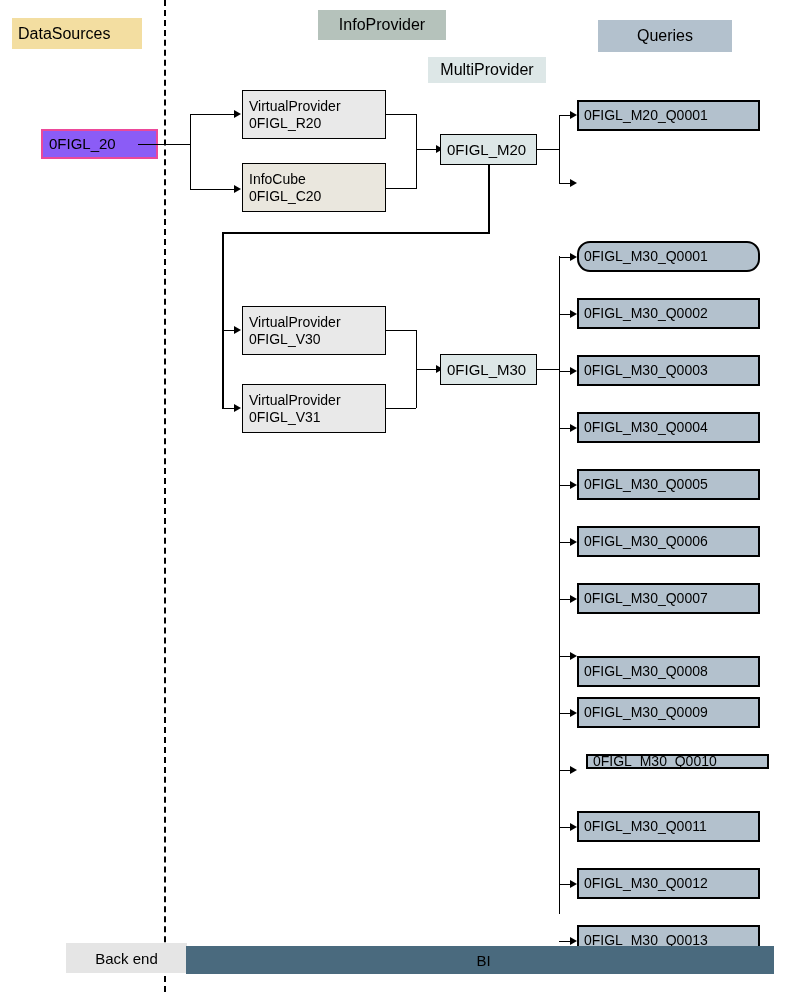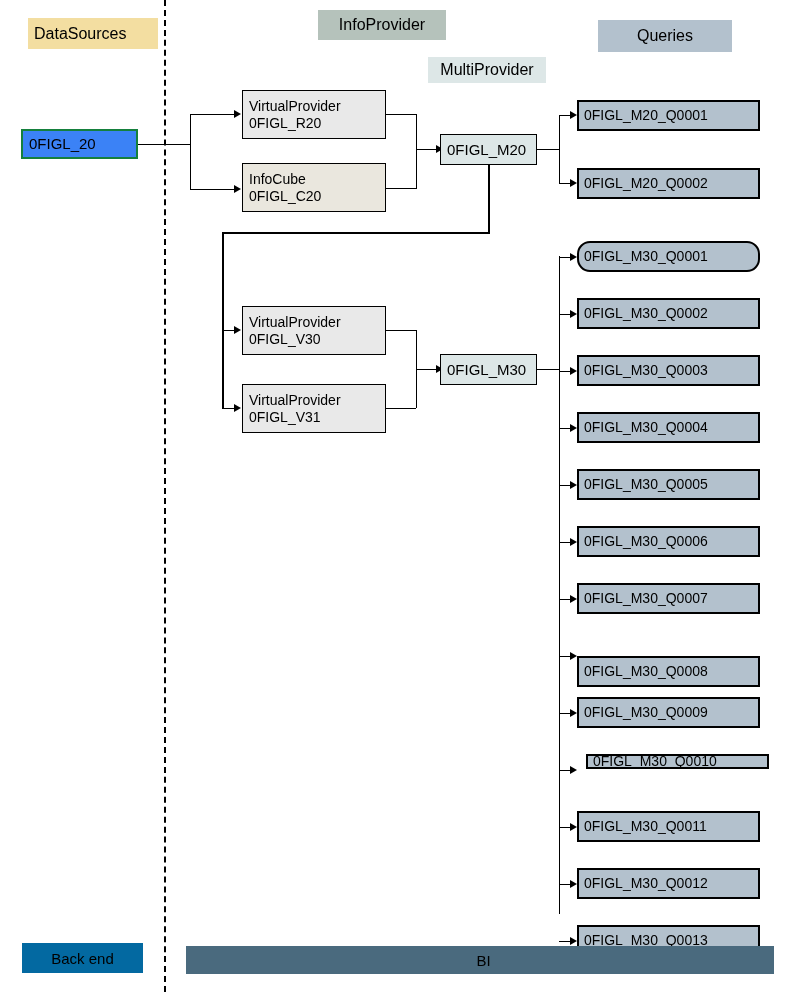--- a/index.html
+++ b/index.html
@@ -42,44 +42,45 @@
     font-size: 14px;
     color: #000000;
     padding-left: 6px;
     line-height: 1.18;
     white-space: nowrap;
   }
   .node.center { align-items: flex-start; }
   .node .ln { display: block; }
 
   .node-ds {
-    background: #3b82f6;
-    border: 2px solid #15803d;
+    background: #8b5cf6;
+    border: 2px solid #ec4899;
     font-size: 15px;
+    margin-left: 20px;
   }
   .node-vp  { background: #e9e9e9; }
   .node-ic  { background: #eae7de; }
   .node-mp  { background: #dde7e7; font-size: 15px; }
   .node-q   {
     background: #b3c1cd;
     border: 2px solid #000000;
     font-size: 14px;
     justify-content: center;
     padding-left: 5px;
   }
 
   
   .bar {
     display: flex;
     align-items: center;
     justify-content: center;
     font-size: 15px;
     white-space: nowrap;
   }
-  .bar-backend { background: #0369a1; color: #000000; }
+  .bar-backend { background: #e5e5e5; color: #000000; margin-left: 44px; }
   .bar-bi      { background: #4a6a7e; color: #000000; padding-left: 7px; }
 
   
   .wire-h { background: #000000; height: 1px; }
   .wire-v { background: #000000; width: 1px; }
   .wire-h.thick { height: 2px; }
   .wire-v.thick { width: 2px; }
 
   
   .arrow {
@@ -95,21 +96,21 @@
     width: 0;
   }
 </style>
 </head>
 <body>
 
 <div id="canvas">
 
   <div class="abs divider" style="left:164px; top:0px; height:992px;"></div>
 
-  <div class="abs banner left" style="left:12px; top:18px; width:130px; height:31px; background:#f3dea1;margin-left:16px;">
+  <div class="abs banner left" style="left:12px; top:18px; width:130px; height:31px; background:#f3dea1;">
     <span>DataSources</span>
   </div>
 
   <div class="abs banner" style="left:318px; top:10px; width:128px; height:30px; background:#b5c2bb;">
     <span>InfoProvider</span>
   </div>
 
   <div class="abs banner" style="left:428px; top:57px; width:118px; height:26px; background:#dde7e7;">
     <span>MultiProvider</span>
   </div>
@@ -151,23 +152,20 @@
 
   <div class="abs wire-h" style="left:537px; top:149px; width:22px;"></div>
   <div class="abs wire-v" style="left:559px; top:115px; height:69px;"></div>
   <div class="abs wire-h" style="left:559px; top:115px; width:11px;"></div>
   <div class="abs arrow" style="left:570px; top:111px;"></div>
   <div class="abs wire-h" style="left:559px; top:183px; width:11px;"></div>
   <div class="abs arrow" style="left:570px; top:179px;"></div>
 
   <div class="abs node node-q" style="left:577px; top:100px; width:183px; height:31px;">
     <span class="ln">0FIGL_M20_Q0001</span>
-  </div>
-  <div class="abs node node-q" style="left:577px; top:168px; width:183px; height:31px;">
-    <span class="ln">0FIGL_M20_Q0002</span>
   </div>
 
   <div class="abs wire-v thick" style="left:488px; top:165px; height:68px;"></div>
   <div class="abs wire-h thick" style="left:222px; top:232px; width:268px;"></div>
   <div class="abs wire-v thick" style="left:222px; top:232px; height:177px;"></div>
   <div class="abs wire-h" style="left:222px; top:330px; width:12px;"></div>
   <div class="abs arrow" style="left:234px; top:326px;"></div>
   <div class="abs wire-h" style="left:222px; top:408px; width:12px;"></div>
   <div class="abs arrow" style="left:234px; top:404px;"></div>
 

